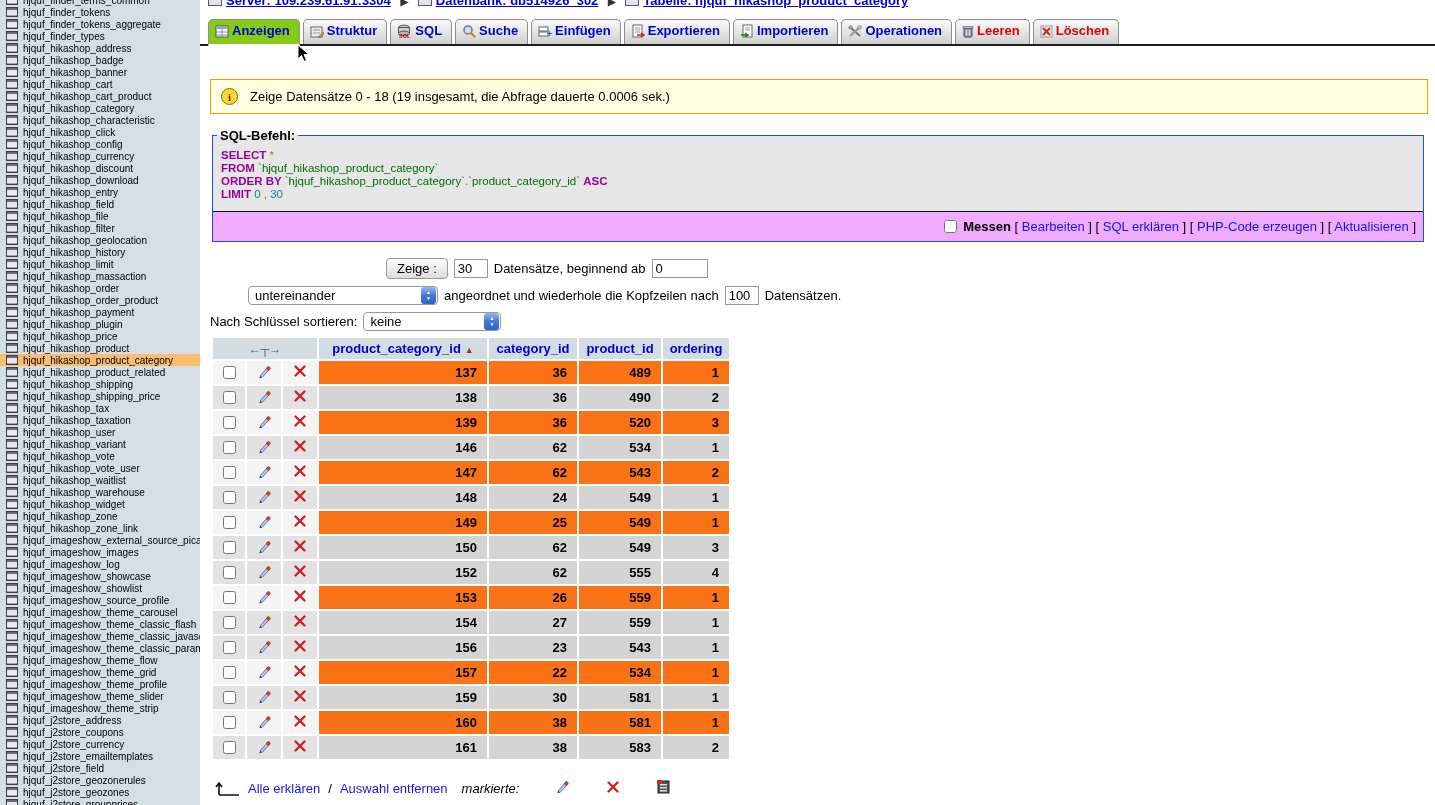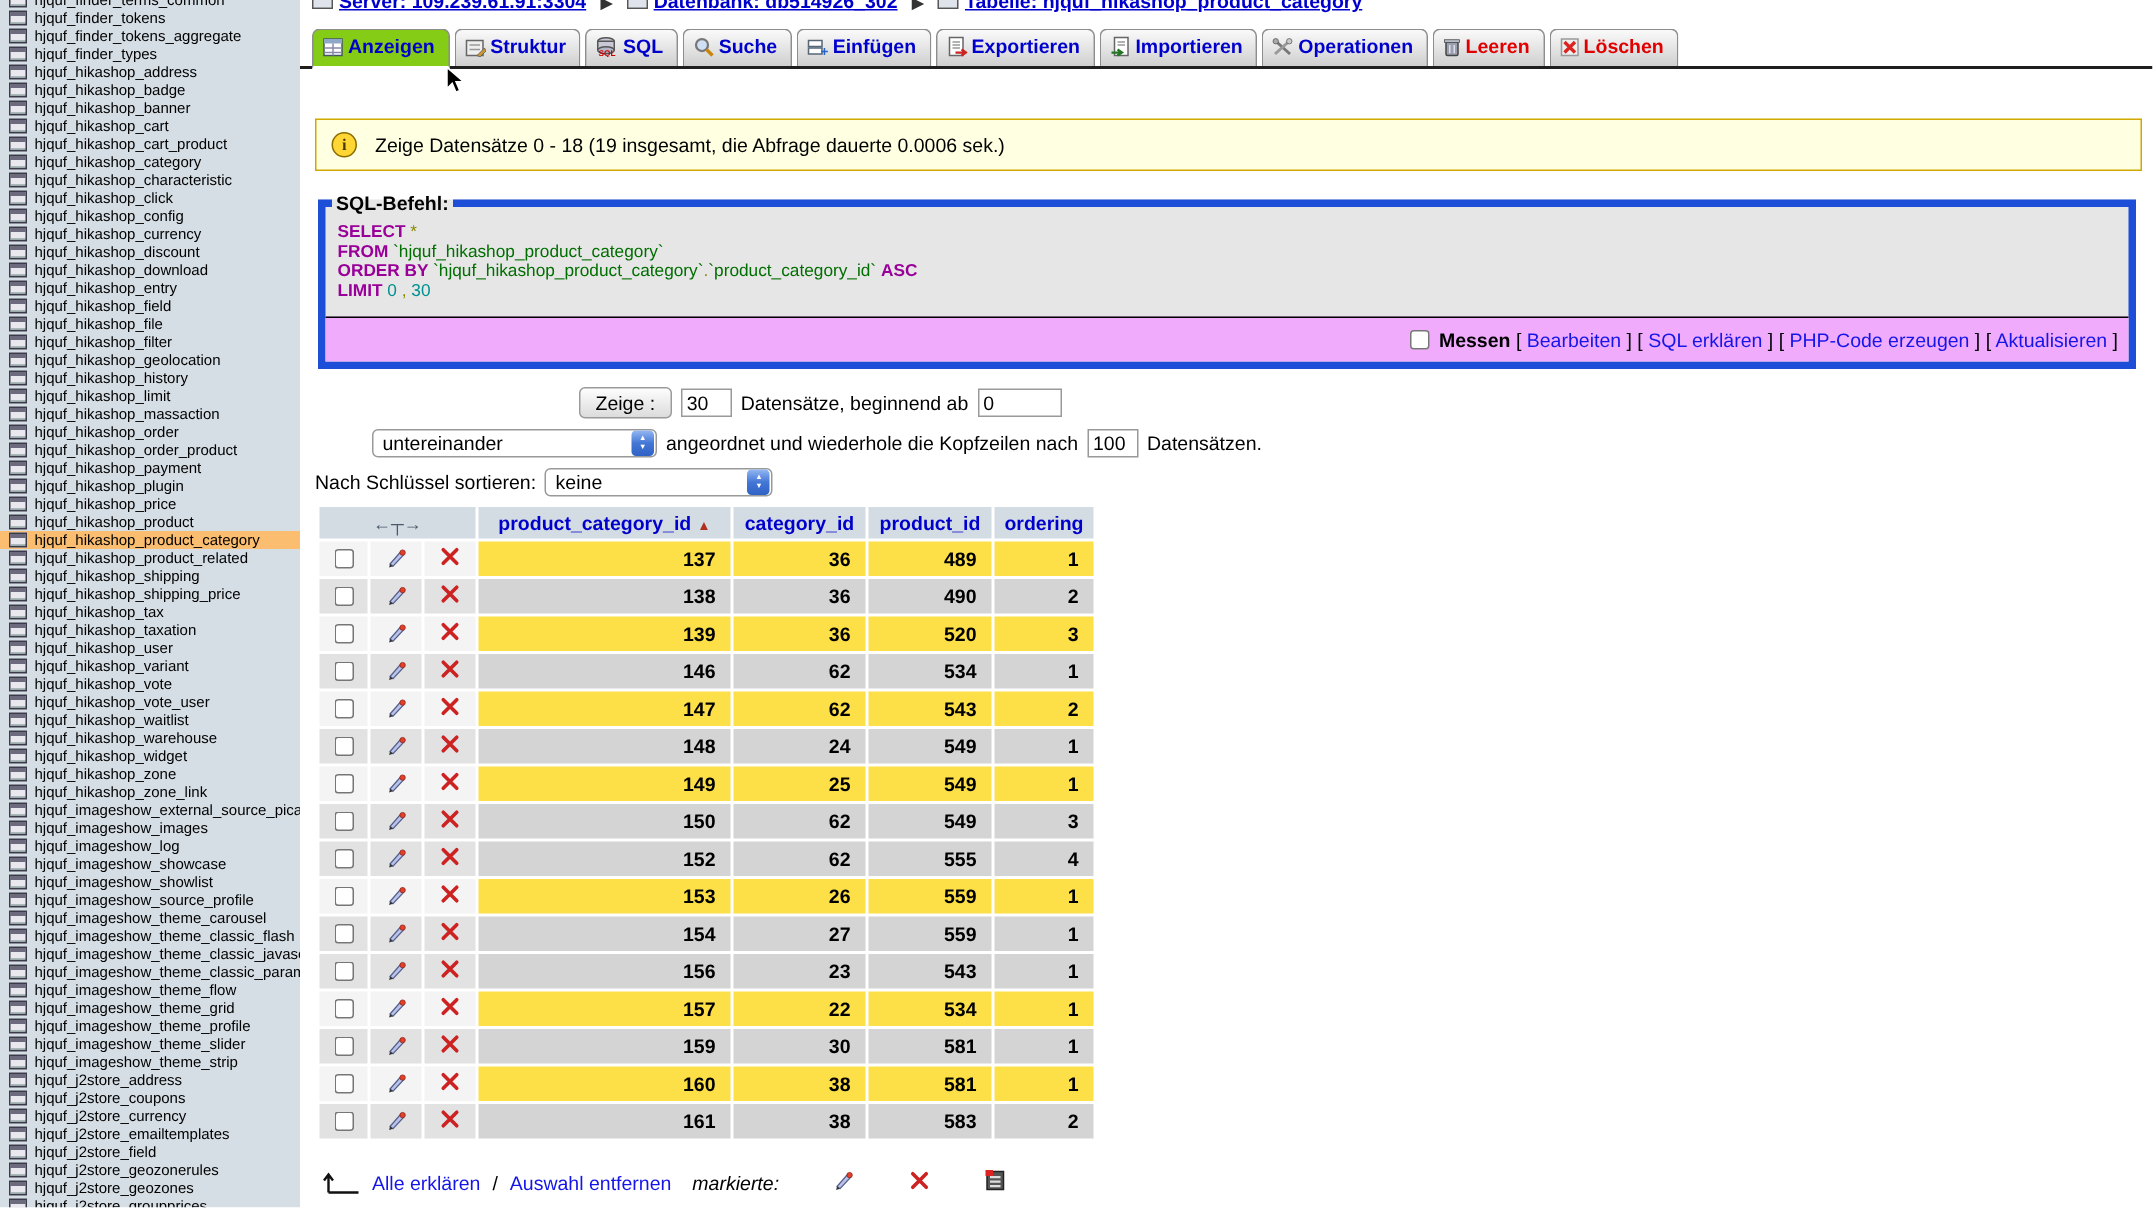--- a/index.html
+++ b/index.html
@@ -60,21 +60,21 @@
   }
   .info-icon{
     flex:0 0 auto;width:15px;height:15px;border-radius:50%;
     background:#FFD633;border:1px solid #8a6d00;color:#4a3b00;
     font-family:"Liberation Serif",serif;font-weight:bold;font-size:11px;
     display:flex;align-items:center;justify-content:center;
   }
   
   #sqlfs{
     position:absolute;top:128px;left:12px;width:1212px;box-sizing:border-box;
-    border:5px solid #1d4ed8;background:#E6E6E6;margin:0;padding:0 0 0 0;
+    border:1px solid #1d4ed8;background:#E6E6E6;margin:0;padding:0 0 0 0;
   }
   #sqlfs legend{font-size:13px;font-weight:bold;margin-left:4px;padding:0 3px;}
   #sql-code{padding:6px 8px 10px 8px;font-size:11.5px;line-height:13px;}
   .tok-kw{color:#990099;font-weight:bold;}
   .tok-id{color:#006e00;}
   .tok-num{color:#009090;}
   .tok-p{color:#8a8a00;}
   #sql-footer{
     border-top:1px solid #000;background:#f0abfc;
     text-align:right;padding:5px 7px;font-size:13px;
@@ -103,39 +103,39 @@
     font-size:13px;padding-left:6px;cursor:pointer;position:relative;
   }
   .fake-select .sel-text{flex:1;}
   .stepper{
     width:15px;height:17px;margin:0 1px 0 6px;border-radius:3px;
     background:linear-gradient(#94B7F2 0%,#4377D6 50%,#2F62C4 100%);
     color:#fff;font-size:5px;line-height:5px;display:flex;flex-direction:column;
     align-items:center;justify-content:center;gap:1px;
   }
   .fake-select.w-mode{width:190px;}
-  .fake-select.w-sort{width:152px;}
+  .fake-select.w-sort{width:138px;}
   
   #datatable{position:absolute;top:336px;left:11px;border-collapse:separate;border-spacing:2px;}
   #datatable th{
     background:#D3DCE3;color:#0000CC;font-size:13px;font-weight:bold;
     padding:3px 6px;white-space:nowrap;
   }
   #datatable th.opt{color:#4a5a6a;font-weight:normal;font-size:12px;text-align:center;cursor:pointer;}
   .sort-arrow{color:#B03020;font-size:9px;margin-left:4px;}
   #datatable td{font-size:13px;padding:2px 6px;height:17px;}
   td.c-check{width:16px;text-align:center;}
   td.c-icon{width:22px;text-align:center;cursor:pointer;}
   td.c-num{font-weight:bold;text-align:right;padding-right:10px !important;color:#000;}
   td.w-pcid{width:152px;}
   td.w-cat{width:72px;}
   td.w-pid{width:66px;}
   td.w-ord{width:50px;}
   tr.odd td.c-check, tr.odd td.c-icon{background:#F4F4F4;}
-  tr.odd td.c-num{background:#fde047;margin-top:24px;}
+  tr.odd td.c-num{background:#f97316;margin-top:24px;}
   tr.even td.c-check, tr.even td.c-icon{background:#E2E2E2;}
   tr.even td.c-num{background:#D4D4D4;}
   
   #tfooter{
     position:absolute;top:779px;left:14px;display:flex;align-items:center;
     font-size:13px;gap:8px;
   }
   #tfooter a{color:#1515E8;text-decoration:none;cursor:pointer;}
   #tfooter .marked{font-style:italic;margin-left:6px;}
   #tfooter .f-ico{margin-left:28px;cursor:pointer;}

